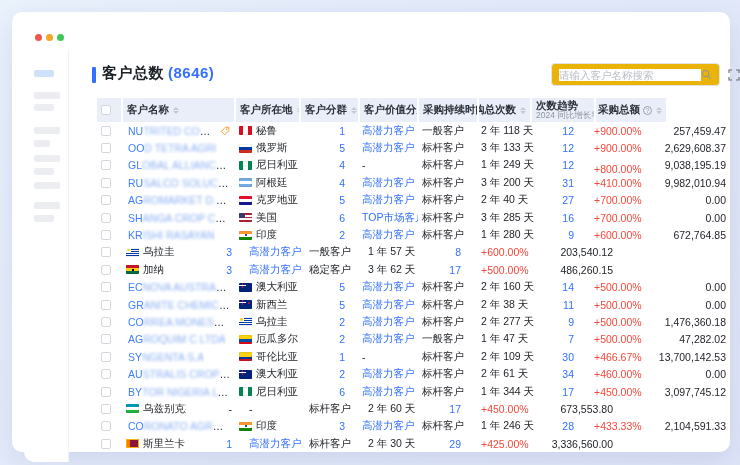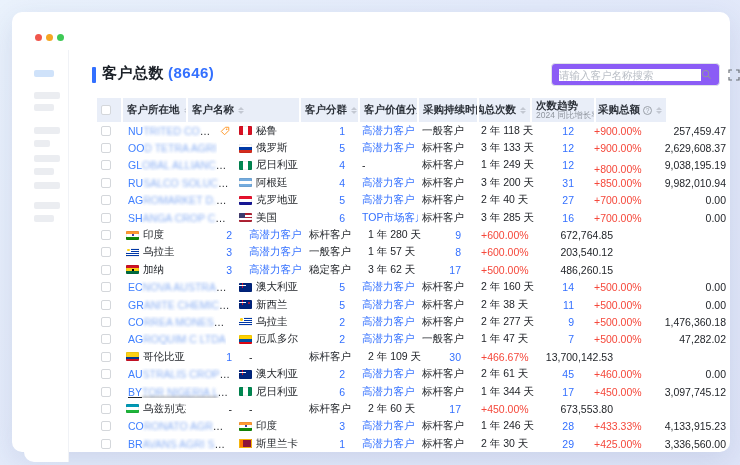--- a/index.html
+++ b/index.html
@@ -20,21 +20,21 @@
              border-right:1px solid #f0f2f6; border-bottom-left-radius:10px; background:#fff; }
   .sbar { position:absolute; left:10px; height:7px; border-radius:2px; background:#ebedf1; }
   .sbar.active { background:#cfe2fa; }
   
   .accent { position:absolute; left:80px; top:55px; width:4px; height:16px;
             border-radius:1px; }
   .ttl { position:absolute; left:90px; top:52px; font-size:15px; font-weight:bold;
          color:#1c2128; letter-spacing:.5px; }
   .cnt { font-weight:bold; margin-left:4px; }
   .searchbox { position:absolute; left:539px; top:51px; width:169px; height:23px;
-               border:1px solid #e1e4e8; border-radius:4px; background:#8b5cf6;
+               border:1px solid #e1e4e8; border-radius:4px; background:#eab308;
                display:flex; align-items:center; padding:9px 7px; }
   .searchbox input { flex:1; border:none; outline:none; font-size:10.5px;
                      font-family:inherit; color:#333; min-width:0; }
   .searchbox input::placeholder { color:#b9bec6; }
   .icon-exp { position:absolute; left:716px; top:57px; width:12px; height:12px; cursor:pointer; }
   
   .table { position:absolute; left:85px; top:86px; width:629px; }
   .thead { display:flex; height:24px; }
   .hcell { background:#e9eef8; margin-right:2px; display:flex; align-items:center;
            font-size:10.5px; color:#2b3038; font-weight:bold; padding:0 4px;
@@ -136,29 +136,29 @@
     </div>
     <svg class="icon-exp" viewBox="0 0 12 12">
       <path d="M1 4V1h3 M8 1h3v3 M11 8v3H8 M4 11H1V8" fill="none" stroke="#6b7077" stroke-width="1.2"></path>
     </svg>
 
     <div class="table">
       <div class="thead" id="thead">
           <div class="hcell c-chk" style="width: 24px;">
             <span class="cb"></span>
           </div>
-          <div class="hcell" style="width: 63px;">
-            <span>客户所在地</span>
+          <div class="hcell" style="width: 111px;">
+            <span>客户名称</span>
             <span class="sort">
               <i class="up"></i>
               <i class="dn"></i>
             </span>
           </div>
-          <div class="hcell" style="width: 111px;">
-            <span>客户名称</span>
+          <div class="hcell" style="width: 63px;">
+            <span>客户所在地</span>
             <span class="sort">
               <i class="up"></i>
               <i class="dn"></i>
             </span>
           </div>
           <div class="hcell" style="width: 57px;">
             <span>客户分群</span>
             <span class="sort">
               <i class="up"></i>
               <i class="dn"></i>
@@ -316,21 +316,21 @@
             <div class="cell" style="width: 59px;">
               <span>标杆客户</span>
             </div>
             <div class="cell" style="width: 60px;">
               <span>3 年 200 天</span>
             </div>
             <div class="cell right" style="width: 53px; padding-right: 16px;">
               <span class="blue">31</span>
             </div>
             <div class="cell" style="width: 64px;">
-              <span class="red">+850.00%</span>
+              <span class="red">+410.00%</span>
             </div>
             <div class="cell right" style="width: 72px; padding-right: 0px;">
               <span>9,982,010.94</span>
             </div>
           </div>
           <div class="trow">
             <div class="cell c-chk" style="width: 24px;">
               <span class="cb"></span>
             </div>
             <div class="cell" style="width: 113px; padding-left: 7px;">
@@ -392,20 +392,23 @@
               <span class="red">+700.00%</span>
             </div>
             <div class="cell right" style="width: 72px; padding-right: 0px;">
               <span>0.00</span>
             </div>
           </div>
           <div class="trow">
             <div class="cell c-chk" style="width: 24px;">
               <span class="cb"></span>
             </div>
+            <div class="cell" style="width: 113px; padding-left: 7px;">
+              <span class="nm"><span class="pfx">KR</span><span class="masked">ISHI RASAYAN</span><span class="sfx"></span></span>
+            </div>
             <div class="cell" style="width: 65px; padding-left: 5px;">
               <span class="flag f-india"></span>
               <span class="country">印度</span>
             </div>
             <div class="cell right" style="width: 60px; padding-right: 14px;">
               <span class="blue">2</span>
             </div>
             <div class="cell" style="width: 59px; padding-left: 3px;">
               <span class="blue">高潜力客户</span>
             </div>
@@ -614,20 +617,23 @@
               <span class="red">+500.00%</span>
             </div>
             <div class="cell right" style="width: 72px; padding-right: 0px;">
               <span>47,282.02</span>
             </div>
           </div>
           <div class="trow">
             <div class="cell c-chk" style="width: 24px;">
               <span class="cb"></span>
             </div>
+            <div class="cell" style="width: 113px; padding-left: 7px;">
+              <span class="nm"><span class="pfx">SY</span><span class="masked">NGENTA S.A</span><span class="sfx"></span></span>
+            </div>
             <div class="cell" style="width: 65px; padding-left: 5px;">
               <span class="flag f-colombia"></span>
               <span class="country">哥伦比亚</span>
             </div>
             <div class="cell right" style="width: 60px; padding-right: 14px;">
               <span class="blue">1</span>
             </div>
             <div class="cell" style="width: 59px; padding-left: 3px;">
               <span>-</span>
             </div>
@@ -664,34 +670,34 @@
             <div class="cell" style="width: 59px; padding-left: 3px;">
               <span class="blue">高潜力客户</span>
             </div>
             <div class="cell" style="width: 59px;">
               <span>标杆客户</span>
             </div>
             <div class="cell" style="width: 60px;">
               <span>2 年 61 天</span>
             </div>
             <div class="cell right" style="width: 53px; padding-right: 16px;">
-              <span class="blue">45</span>
+              <span class="blue">34</span>
             </div>
             <div class="cell" style="width: 64px;">
               <span class="red">+460.00%</span>
             </div>
             <div class="cell right" style="width: 72px; padding-right: 0px;">
               <span>0.00</span>
             </div>
           </div>
           <div class="trow">
             <div class="cell c-chk" style="width: 24px;">
               <span class="cb"></span>
             </div>
-            <div class="cell" style="width: 113px; padding-left: 7px; text-decoration: underline;">
+            <div class="cell" style="width: 113px; padding-left: 7px;">
               <span class="nm"><span class="pfx">BY</span><span class="masked">TOR NIGERIA LTD</span><span class="sfx"></span></span>
             </div>
             <div class="cell" style="width: 65px; padding-left: 5px;">
               <span class="flag f-nigeria"></span>
               <span class="country">尼日利亚</span>
             </div>
             <div class="cell right" style="width: 60px; padding-right: 14px;">
               <span class="blue">6</span>
             </div>
             <div class="cell" style="width: 59px; padding-left: 3px;">
@@ -766,29 +772,26 @@
             <div class="cell" style="width: 60px;">
               <span>1 年 246 天</span>
             </div>
             <div class="cell right" style="width: 53px; padding-right: 16px;">
               <span class="blue">28</span>
             </div>
             <div class="cell" style="width: 64px;">
               <span class="red">+433.33%</span>
             </div>
             <div class="cell right" style="width: 72px; padding-right: 0px;">
-              <span>4,133,915.23</span>
-            </div>
-          </div>
-          <div class="trow">
-            <div class="cell c-chk" style="width: 24px;">
-              <span class="cb"></span>
-            </div>
-            <div class="cell" style="width: 113px; padding-left: 7px;">
-              <span class="nm"><span class="pfx">BR</span><span class="masked">AVANS AGRI SOLUTIONS PVT</span></span>
+              <span>2,104,591.33</span>
+            </div>
+          </div>
+          <div class="trow">
+            <div class="cell c-chk" style="width: 24px;">
+              <span class="cb"></span>
             </div>
             <div class="cell" style="width: 65px; padding-left: 5px;">
               <span class="flag f-sri-lanka"></span>
               <span class="country">斯里兰卡</span>
             </div>
             <div class="cell right" style="width: 60px; padding-right: 14px;">
               <span class="blue">1</span>
             </div>
             <div class="cell" style="width: 59px; padding-left: 3px;">
               <span class="blue">高潜力客户</span>

